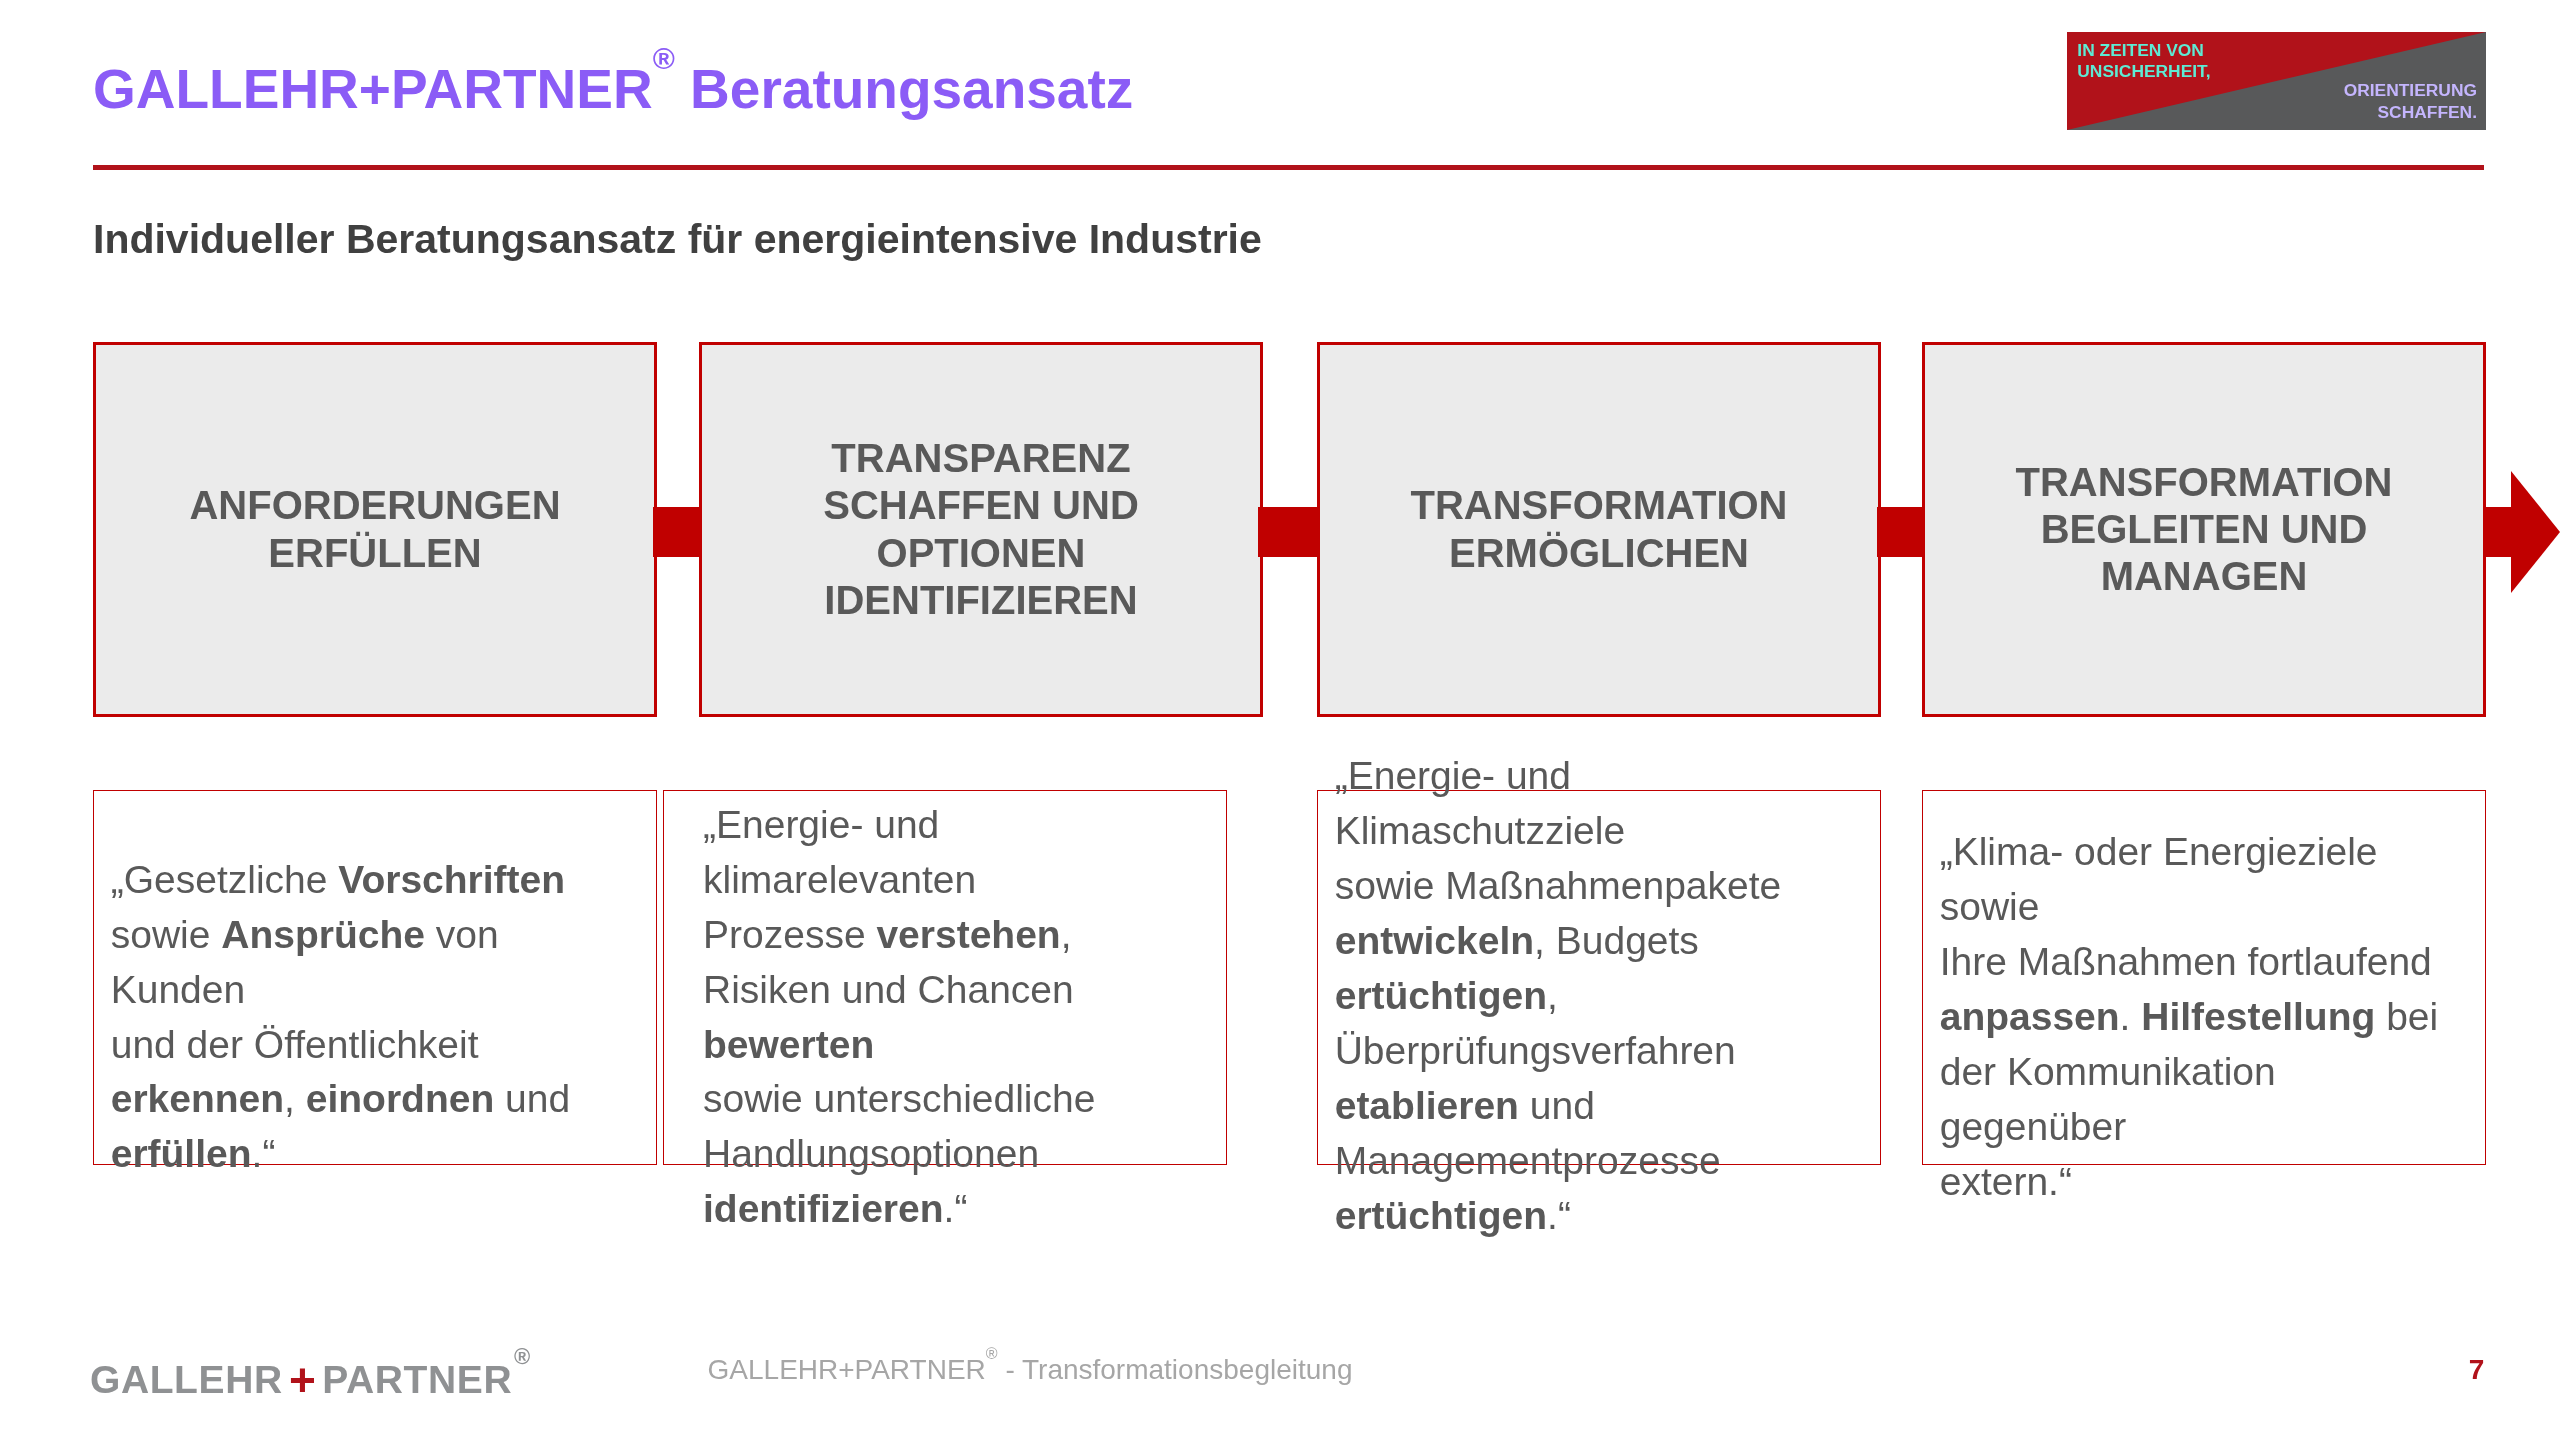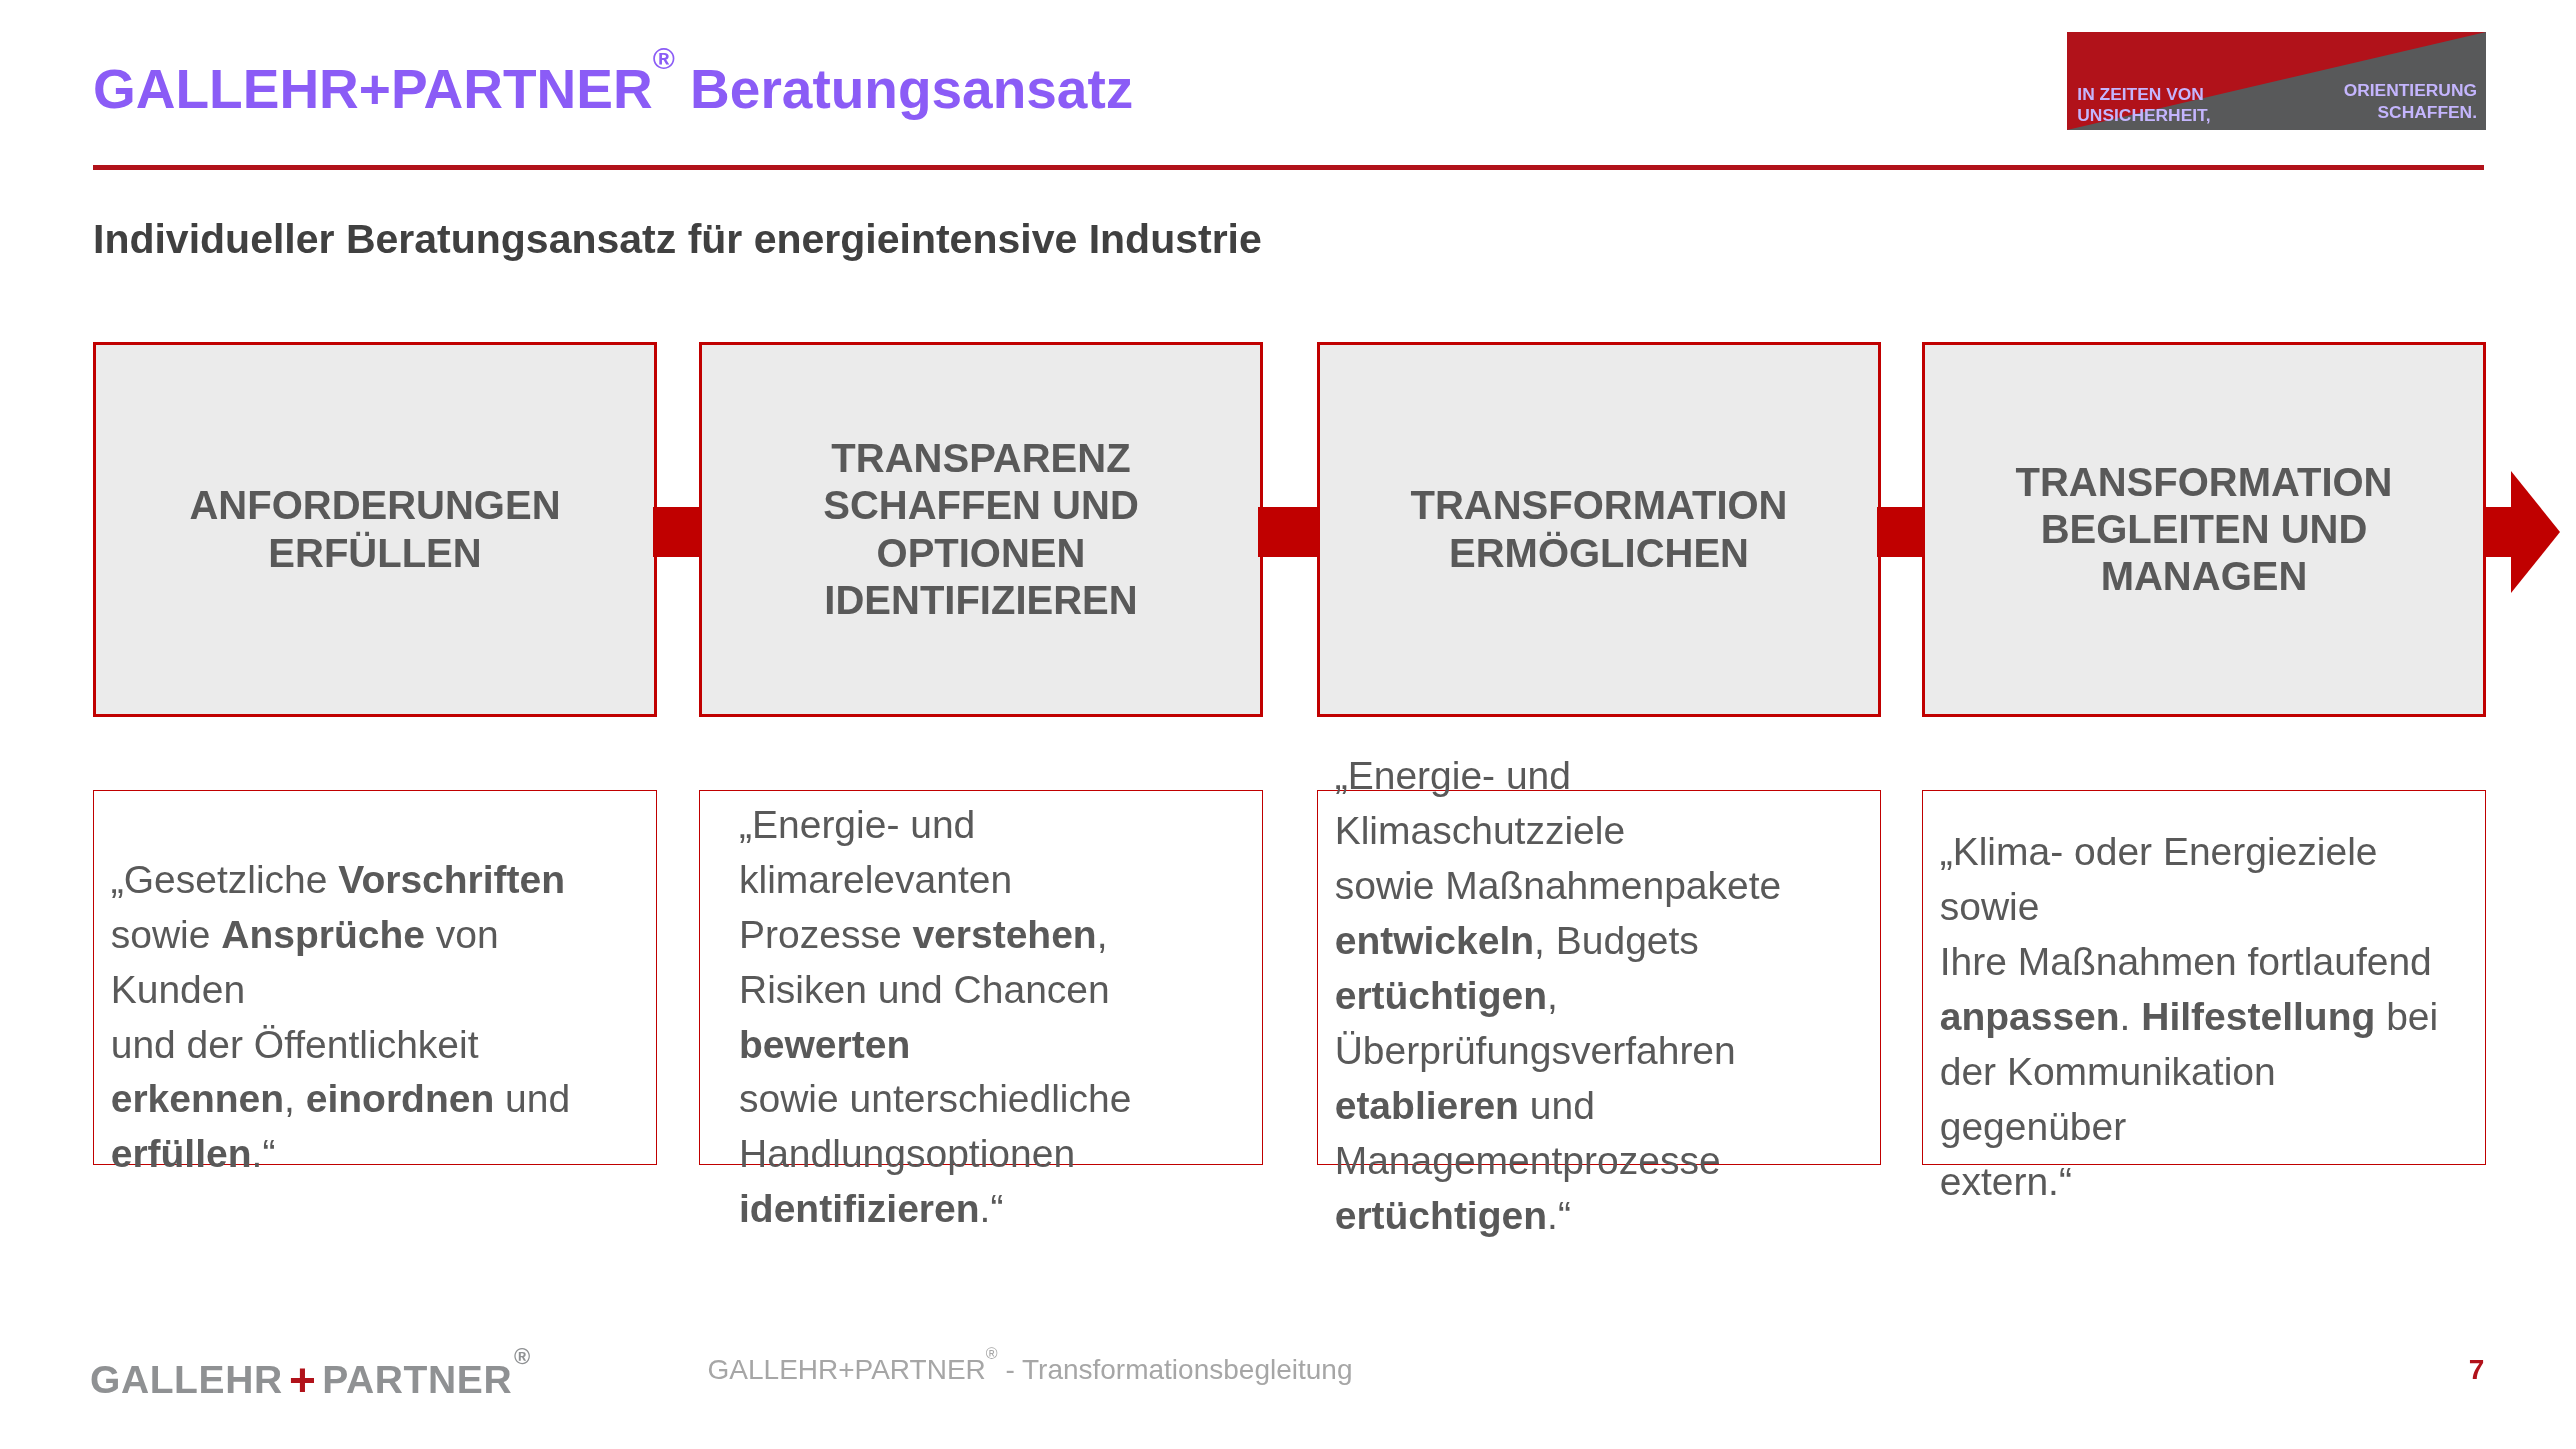--- a/index.html
+++ b/index.html
@@ -18,22 +18,22 @@
     position:absolute;left:93px;top:216px;font-size:41px;font-weight:bold;
     color:#404040;white-space:nowrap;
   }
   
   .banner{position:absolute;left:2067px;top:32px;width:419px;height:98px;background:#b1121a;}
   .banner-triangle{
     position:absolute;left:0;top:0;width:100%;height:100%;background:#58595a;
     clip-path:polygon(0 100%, 100% 0, 100% 100%);
   }
   .banner-text-left{
-    position:absolute;left:10.3px;top:7.7px;color:#c4b5fd;font-weight:bold;
-    font-size:17.4px;line-height:1.25;white-space:pre-line;margin-top:44px;
+    position:absolute;left:10.3px;top:7.7px;color:#5eead4;font-weight:bold;
+    font-size:17.4px;line-height:1.25;white-space:pre-line;
   }
   .banner-text-right{
     position:absolute;right:9px;bottom:6.4px;color:#c4b5fd;font-weight:bold;
     font-size:17.4px;line-height:1.25;text-align:right;white-space:pre-line;
   }
   
   .step{
     position:absolute;top:342px;height:375px;width:564px;background:#ebebeb;
     border:3.2px solid #c00000;box-sizing:border-box;
     display:flex;align-items:center;justify-content:center;text-align:center;
@@ -60,21 +60,21 @@
     position:absolute;top:790px;height:375px;width:564px;background:#ffffff;
     border:1.9px solid #c00000;box-sizing:border-box;
     display:flex;align-items:center;padding:0 16.7px;
   }
   .quote .quote-text{
     font-size:39px;color:#595959;line-height:1.41;transform:translateY(40px);
   }
   .quote.q3 .quote-text{transform:translateY(19.3px);}
   .quote .quote-text b{font-weight:bold;color:#595959;}
   .quote.q1{left:93px;}
-  .quote.q2{left:699px;padding-left:39px;}
+  .quote.q2{left:663px;padding-left:39px;}
   .quote.q3{left:1317px;}
   .quote.q4{left:1922px;}
   
   .footer-logo{
     position:absolute;left:90px;top:1350px;font-size:39px;font-weight:bold;
     color:#8f9193;letter-spacing:0.6px;white-space:nowrap;
   }
   .footer-logo .logo-plus{
     color:#b1121a;font-size:46px;margin:0 6.4px;position:relative;top:2.6px;letter-spacing:0;
   }

